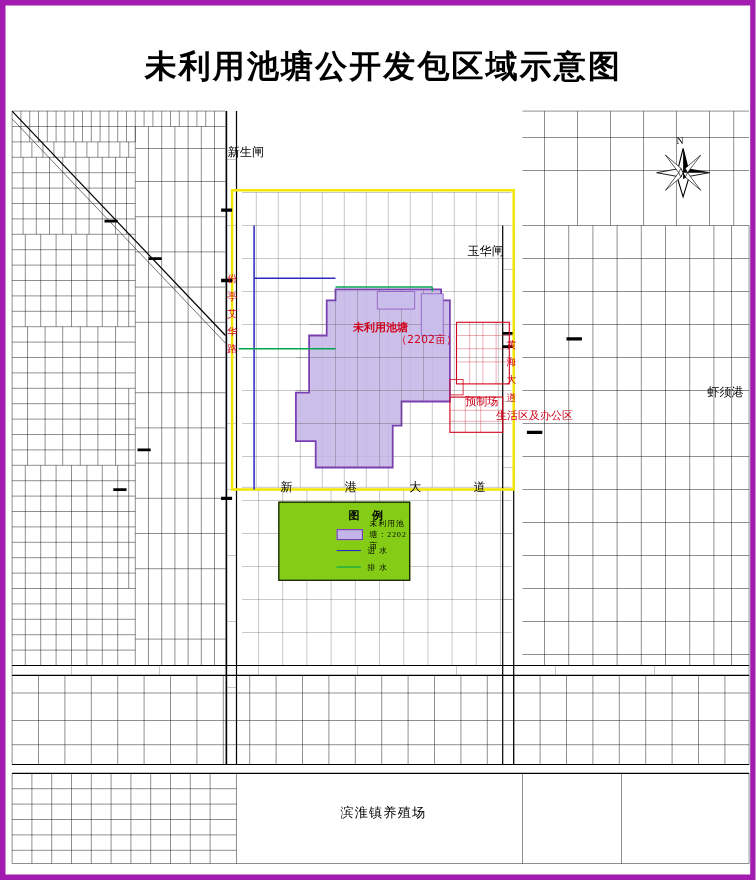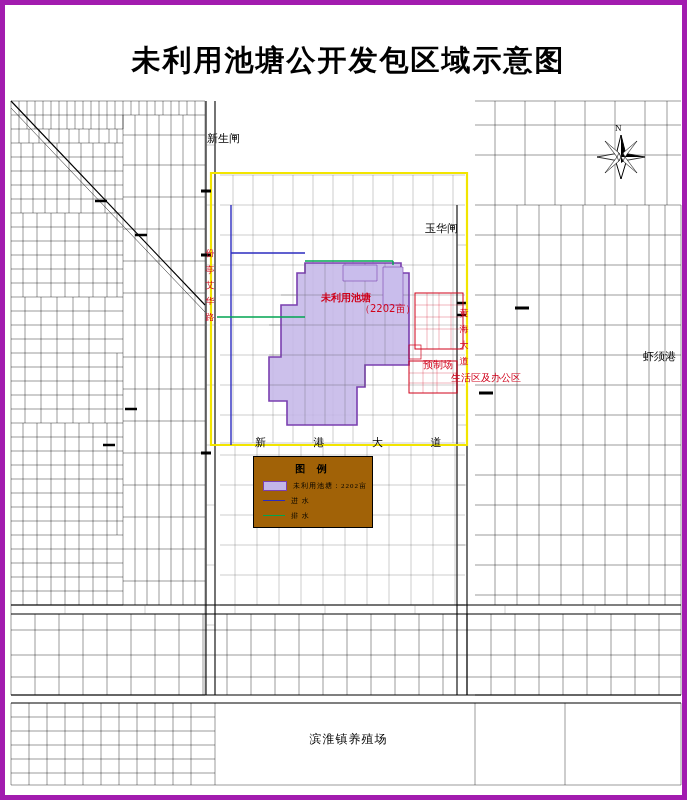--- a/index.html
+++ b/index.html
@@ -61,22 +61,23 @@
     text-orientation: upright;
     letter-spacing: 3px;
   }
   .legend {
     position: absolute;
     left: 248px;
     top: 451px;
     width: 120px;
     height: 72px;
     border: 1px solid #000;
-    background: #a16207;
+    background: #84cc16;
     box-sizing: border-box;
+    padding-left: 43px;
   }
   .legend-title {
     text-align: center;
     font-size: 10px;
     font-weight: bold;
     letter-spacing: 4px;
     margin-top: 5px;
     color: #000;
     font-family: "DejaVu Sans", sans-serif;
   }

